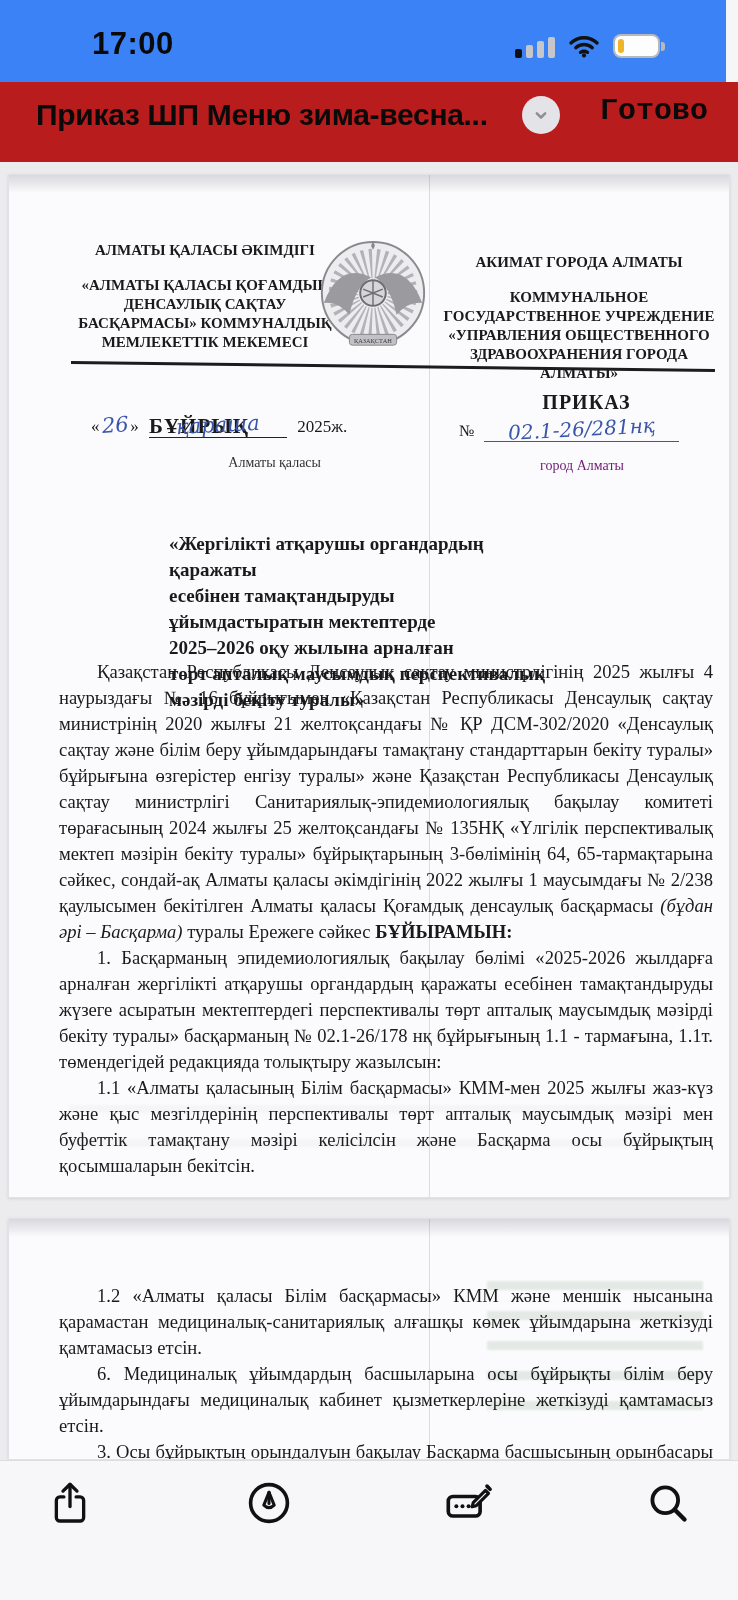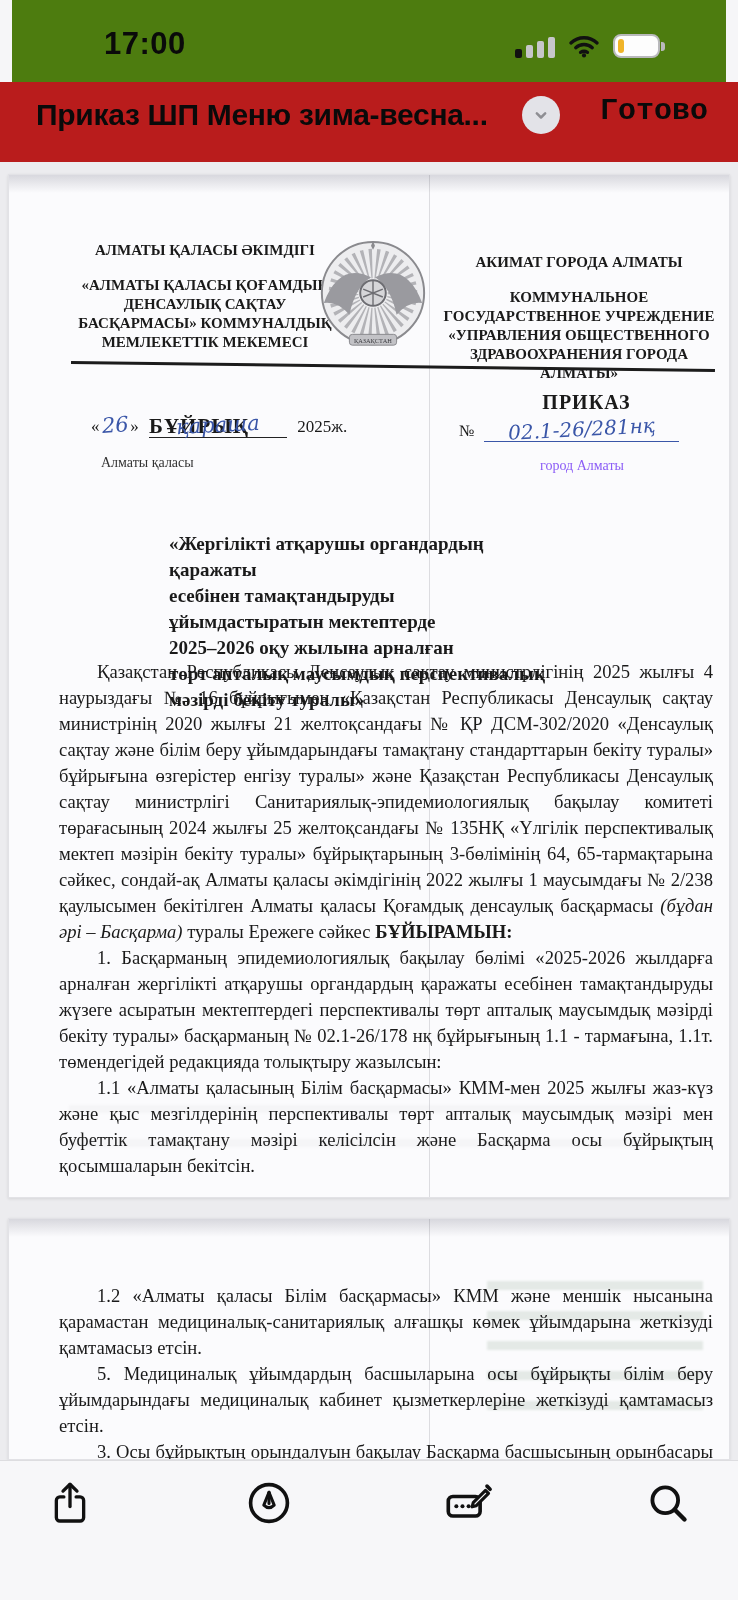--- a/index.html
+++ b/index.html
@@ -4,21 +4,21 @@
 <style>
   * { margin:0; padding:0; box-sizing:border-box; }
   html,body { background:#2a2a2a; }
   .screen {
     position:relative; width:738px; height:1600px; margin:0 auto;
     background:#f6f6f8; overflow:hidden;
     font-family:"Liberation Sans", sans-serif; color:#0a0a0a;
   }
 
   
-  .status-bar { position:absolute; top:0; left:0; right:12px; height:82px; background:#4d7c0f;margin-left:12px; }
+  .status-bar { position:absolute; top:0; left:0; right:12px; height:82px; background:#3b82f6; }
   .status-time { position:absolute; left:92px; top:26px; font-size:31px; font-weight:700; letter-spacing:.5px; }
   .status-icons { position:absolute; right:66px; top:34px; display:flex; align-items:center; gap:13px; }
   .sig { display:flex; align-items:flex-end; gap:4px; height:24px; }
   .sig span { width:7px; border-radius:2px; background:#c7c7cb; }
   .sig span:nth-child(1){ height:9px;  background:#111; }
   .sig span:nth-child(2){ height:13px; }
   .sig span:nth-child(3){ height:17px; }
   .sig span:nth-child(4){ height:21px; }
   .battery { position:relative; width:47px; height:24px; border:2px solid #b9b9bc; border-radius:8px; background:#fdfdfd; }
   .battery .level { position:absolute; left:3px; top:3px; bottom:3px; width:6px; border-radius:3px; background:#f0b429; }
@@ -52,25 +52,25 @@
   .emblem { position:absolute; left:305px; top:52px; width:118px; height:140px; }
   .header-rule { position:absolute; left:62px; top:190px; width:644px; height:3px; background:#1c1c1c; transform:rotate(.7deg); }
   .order-kk { position:absolute; left:140px; top:204px; width:185px; text-align:left; font-weight:700; font-size:21px; letter-spacing:1px;margin-top:35px; }
   .order-ru { position:absolute; left:495px; top:216px; width:165px; text-align:center; font-weight:700; font-size:20px; letter-spacing:1px; }
 
   .hand { font-family:"DejaVu Serif", serif; font-style:italic; color:#3a56a8; display:inline-block; }
   .date-row { position:absolute; left:82px; top:238px; width:320px; font-size:17px; }
   .date-row .day { font-size:21px; transform:rotate(-4deg); margin:0 2px; }
   .fill-line { display:inline-block; min-width:138px; border-bottom:1.5px solid #222; text-align:center; margin:0 6px; }
   .fill-line .month { font-size:21px; transform:rotate(-3deg); }
-  .city-kk { position:absolute; left:92px; top:280px; width:220px; text-align:left; font-size:14px; color:#333; }
+  .city-kk { position:absolute; left:92px; top:280px; width:220px; text-align:right; font-size:14px; color:#333; }
   .num-row { position:absolute; left:450px; top:242px; width:250px; font-size:16px; }
   .num-row .fill-line { min-width:195px; border-bottom-color:#3a56a8; }
   .num-row .num { font-size:20px; transform:rotate(-3deg); }
-  .city-ru { position:absolute; left:468px; top:283px; width:210px; text-align:center; font-size:14px; color:#8b5cf6; }
+  .city-ru { position:absolute; left:468px; top:283px; width:210px; text-align:center; font-size:14px; color:#701a75; }
 
   
   .doc-title { position:absolute; left:160px; top:356px; width:400px;
                font-weight:700; font-size:19px; line-height:26px; }
   .body-block { position:absolute; left:50px; top:484px; width:654px;
                 font-size:18.6px; line-height:26px; text-align:justify; }
   .body-para { text-indent:38px; }
   .body-para i { font-style:italic; }
   .body-para b { font-weight:700;margin-top:16px; }
 
@@ -198,21 +198,21 @@
       <div class="bleed bleed-p1"></div>
     </div>
 
     <div class="page page2">
       <div class="scan-band-top"></div>
       <div class="fold-line"></div>
       <div class="bleed bleed-p2"></div>
 
       <div class="body-block2">
         <p class="body-para">1.2 «Алматы қаласы Білім басқармасы» КММ және меншік нысанына қарамастан медициналық-санитариялық алғашқы көмек ұйымдарына жеткізуді қамтамасыз етсін.</p>
-        <p class="body-para">5. Медициналық ұйымдардың басшыларына осы бұйрықты білім беру ұйымдарындағы медициналық кабинет қызметкерлеріне жеткізуді қамтамасыз етсін.</p>
+        <p class="body-para">6. Медициналық ұйымдардың басшыларына осы бұйрықты білім беру ұйымдарындағы медициналық кабинет қызметкерлеріне жеткізуді қамтамасыз етсін.</p>
         <p class="body-para">3. Осы бұйрықтың орындалуын бақылау Басқарма басшысының орынбасары Л. Иманғалиеваға жүктелсін.</p>
       </div>
     </div>
   </div>
 
   <div class="toolbar">
     <button class="tool-btn">
       <svg width="42" height="46" viewBox="0 0 24 26">
         <path d="M12 2.5 V15" stroke="#111" stroke-width="1.9" stroke-linecap="round" fill="none"></path>
         <path d="M8 6.2 L12 2.3 L16 6.2" stroke="#111" stroke-width="1.9" stroke-linecap="round" stroke-linejoin="round" fill="none"></path>

